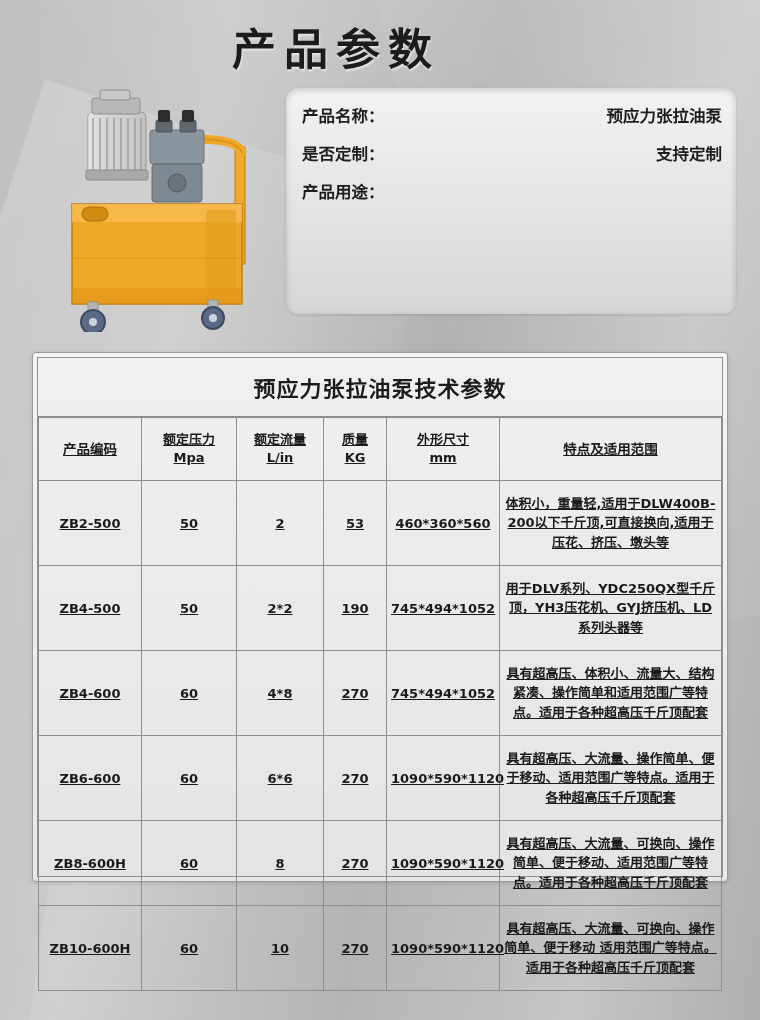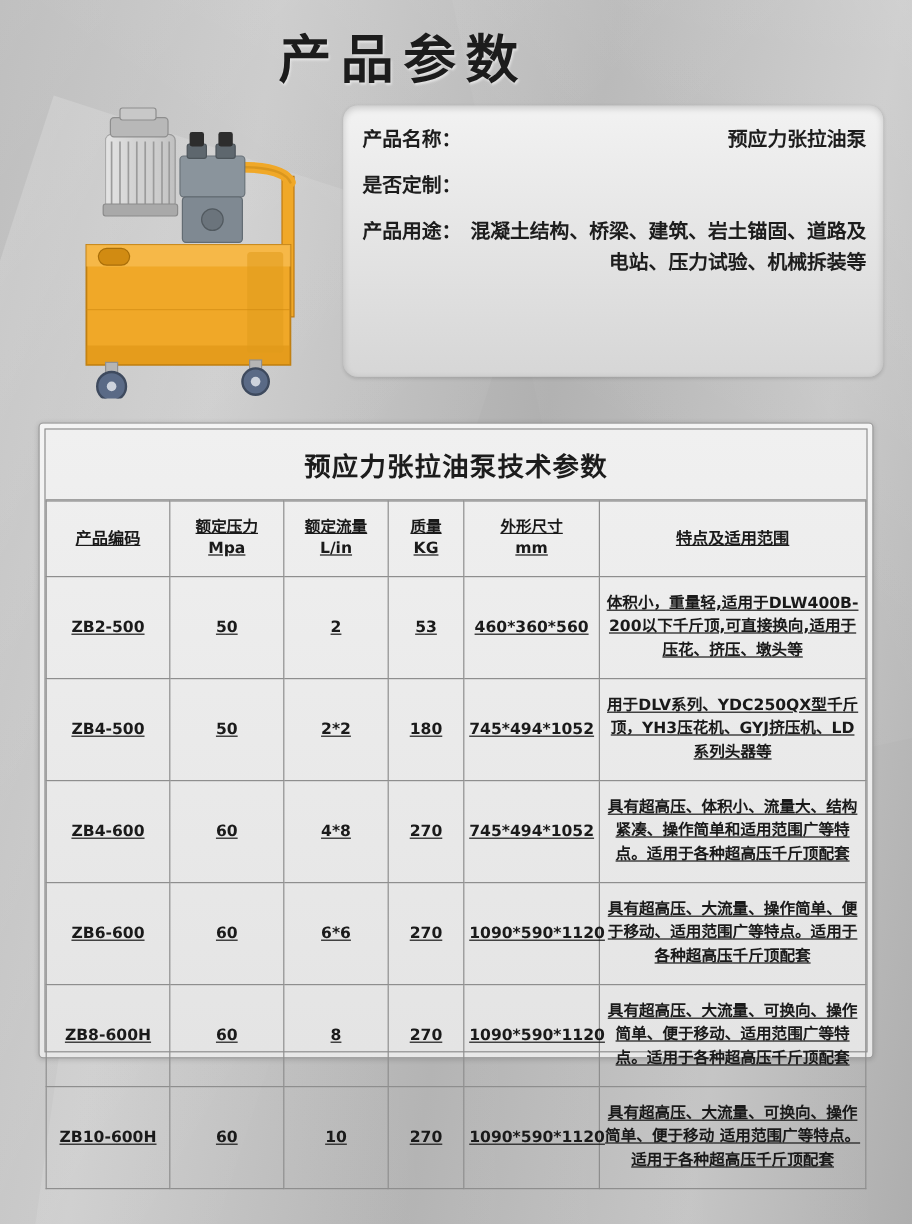--- a/index.html
+++ b/index.html
@@ -241,24 +241,24 @@
   </svg>
 </div>
 
 <div class="spec-card">
   <div class="spec-row">
     <span class="spec-label">产品名称：</span>
     <span class="spec-value">预应力张拉油泵</span>
   </div>
   <div class="spec-row">
     <span class="spec-label">是否定制：</span>
+    <span class="spec-value">支持定制</span>
   </div>
   <div class="spec-row">
     <span class="spec-label">产品用途：</span>
-    <span class="spec-value">混凝土结构、桥梁、建筑、岩土锚固、道路及电站、压力试验、机械拆装等</span>
   </div>
 </div>
 
 <div class="table-card">
   <div class="table-inner">
     <div class="table-title">预应力张拉油泵技术参数</div>
     <table class="spec-table">
       <thead>
         <tr>
           <th class="col-code">
@@ -291,21 +291,21 @@
           <td>50</td>
           <td>2</td>
           <td>53</td>
           <td>460*360*560</td>
           <td class="desc">体积小，重量轻,适用于DLW400B-200以下千斤顶,可直接换向,适用于压花、挤压、墩头等</td>
         </tr>
         <tr>
           <td>ZB4-500</td>
           <td>50</td>
           <td>2*2</td>
-          <td>180</td>
+          <td>190</td>
           <td>745*494*1052</td>
           <td class="desc">用于DLV系列、YDC250QX型千斤顶，YH3压花机、GYJ挤压机、LD系列头器等</td>
         </tr>
         <tr>
           <td>ZB4-600</td>
           <td>60</td>
           <td>4*8</td>
           <td>270</td>
           <td>745*494*1052</td>
           <td class="desc">具有超高压、体积小、流量大、结构紧凑、操作简单和适用范围广等特点。适用于各种超高压千斤顶配套</td>

